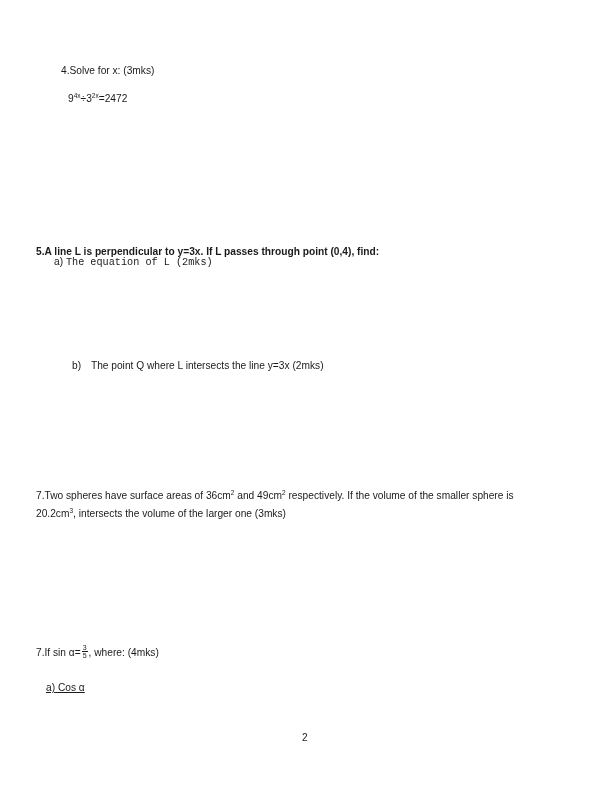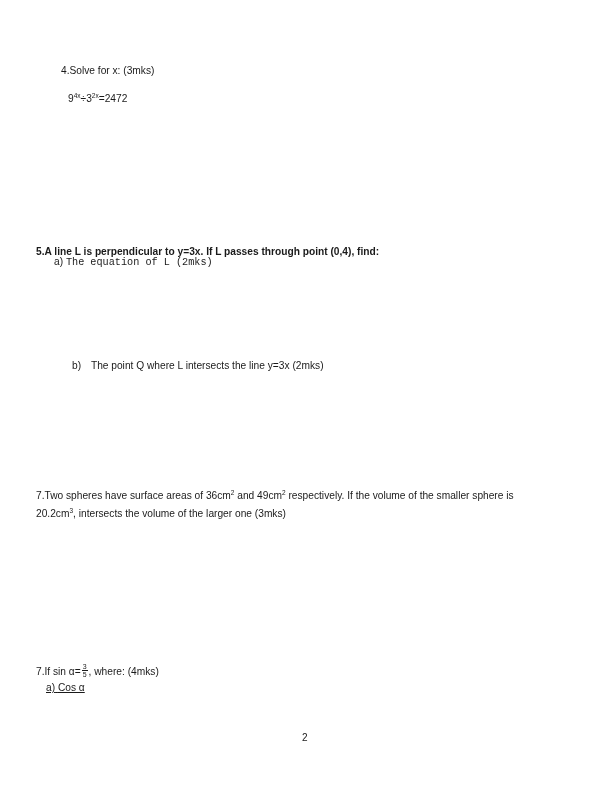--- a/index.html
+++ b/index.html
@@ -63,21 +63,21 @@
   <span style="margin-left:7px;">The point Q where L intersects the line y=3x (2mks)</span>
 </div>
 
 <div class="line" style="left:36px; top:489px;">
   <span>7.Two spheres have surface areas of 36cm</span><sup>2</sup><span> and 49cm</span><sup>2</sup><span> respectively. If the volume of the smaller sphere is</span>
 </div>
 <div class="line" style="left:36px; top:507px;">
   <span>20.2cm</span><sup>3</sup><span>, intersects the volume of the larger one (3mks)</span>
 </div>
 
-<div class="line" style="left:36px; top:665px;">
+<div class="line" style="left:36px; top:646px;">
   <span>7.If sin α=</span><span class="frac"><span class="num">3</span><span class="den">5</span></span><span>, where: (4mks)</span>
 </div>
 <div class="line" style="left:46px; top:681px;text-decoration:underline;">
   <span>a)</span>
   <span>Cos α</span>
 </div>
 
 <div class="page-num">2</div>
 
 </body></html>

